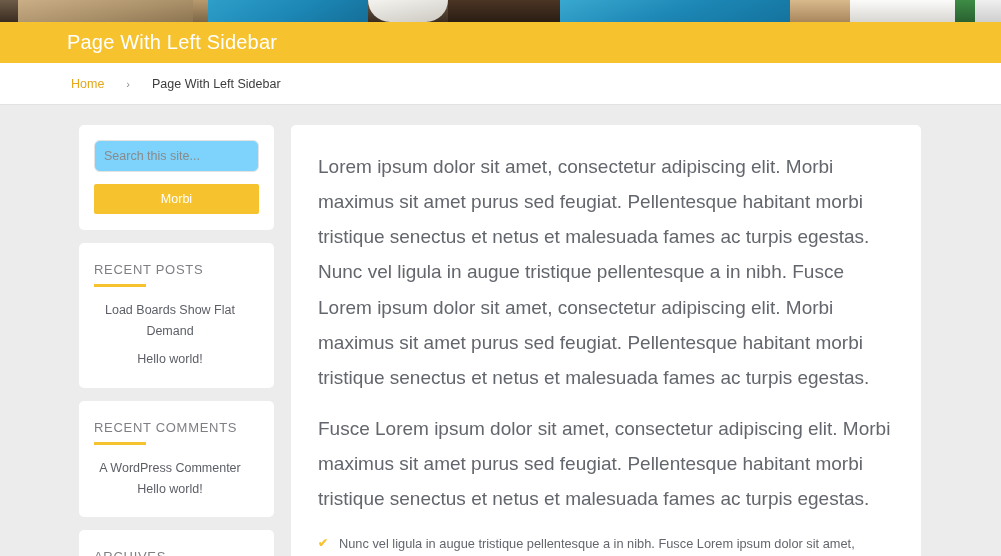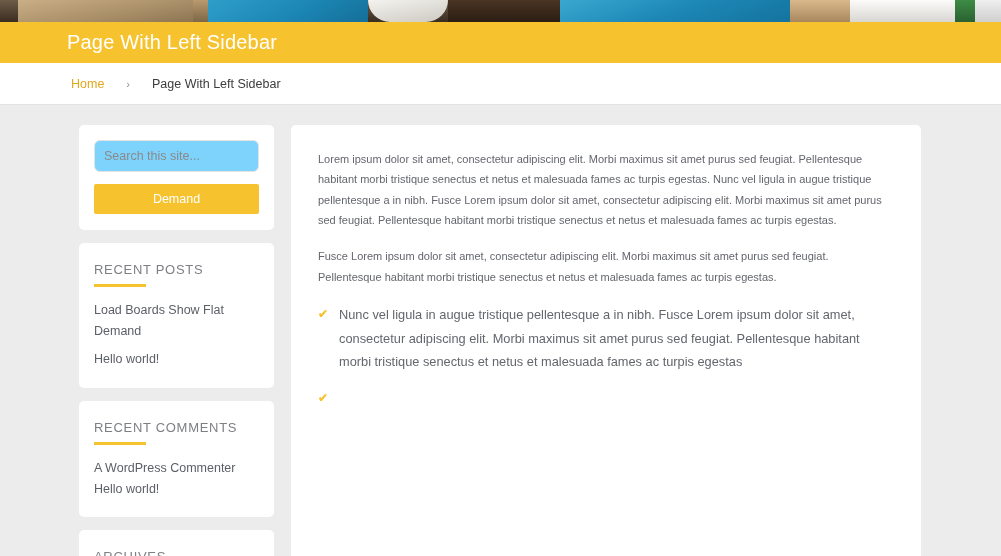--- a/index.html
+++ b/index.html
@@ -86,21 +86,21 @@
     margin: 0 0 7px 0;
     font-weight: normal;
     display: inline-block;
   }
   .widget-underline {
     height: 3px; width: 52px;
     background: #f6c22e;
     margin-bottom: 13px;
   }
   .widget-list { list-style: none; margin: 0; padding: 0; }
-  .widget-list li { margin-bottom: 8px; }
+  .widget-list li { margin-bottom: 8px; text-align: center; }
   .widget-list li:last-child { margin-bottom: 0; }
   .widget-list a {
     color: #5c5f66;
     font-size: 12.5px;
     text-decoration: none;
     line-height: 1.65;
   }
   .comment-item { font-size: 12.5px; color: #5c5f66; line-height: 1.55; }
   .comment-item .c-author { color: #5c5f66; text-decoration: none; margin-top: 40px; }
   .comment-item .c-post { color: #5c5f66; text-decoration: none; }
@@ -136,21 +136,21 @@
   
   #main-card {
     width: 630px;
     background: #ffffff;
     border-radius: 5px;
     padding: 24px 27px 30px 27px;
     min-height: 440px;
   }
   #main-card p {
     margin: 0 0 16px 0;
-    font-size: 11px;
+    font-size: 19px;
     line-height: 1.85;
     color: #63666c;
   }
   .check-list { list-style: none; margin: 4px 0 20px 0; padding: 0; }
   .check-list li {
     position: relative;
     padding-left: 21px;
     margin-bottom: 13px;
     font-size: 12.8px;
     line-height: 1.85;
@@ -190,21 +190,21 @@
     <span class="crumb-current">Page With Left Sidebar</span>
   </nav>
 </div>
 
 <div id="page-body">
 
   <aside id="sidebar">
 
     <div class="widget" id="search-widget">
       <input id="search-input" type="text" placeholder="Search this site..." style="">
-      <button id="search-submit">Demand</button>
+      <button id="search-submit">Morbi</button>
     </div>
 
     <div class="widget">
       <h3 class="widget-title">RECENT POSTS</h3>
       <div class="widget-underline"></div>
       <ul class="widget-list">
         <li><a href="#">Load Boards Show Flat Demand</a></li>
         <li><a href="#">Hello world!</a></li>
       </ul>
     </div>

